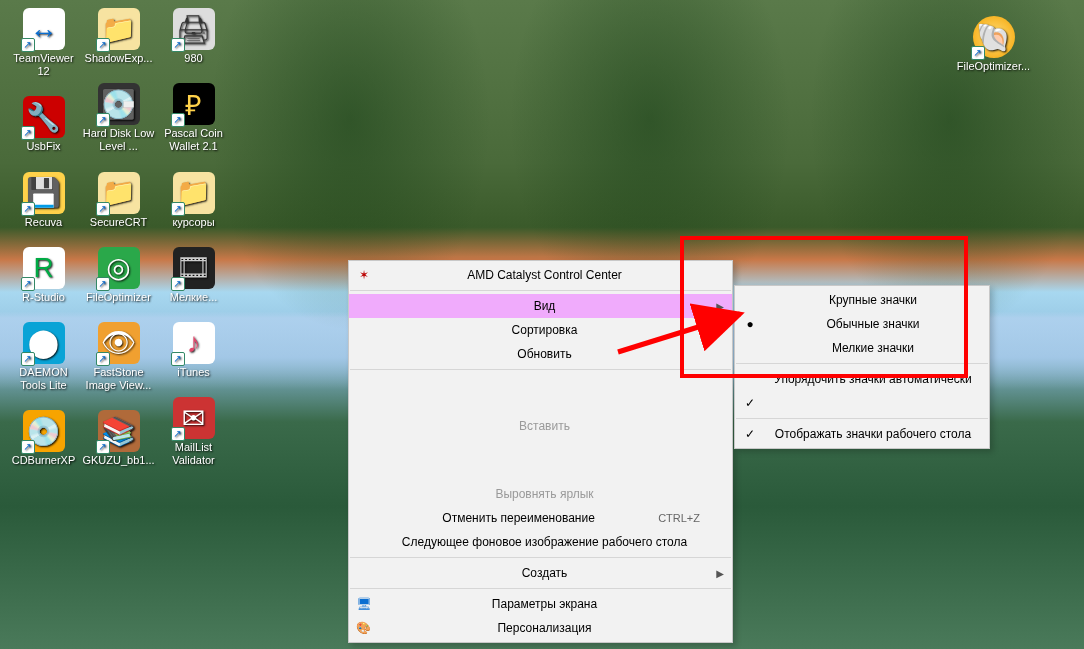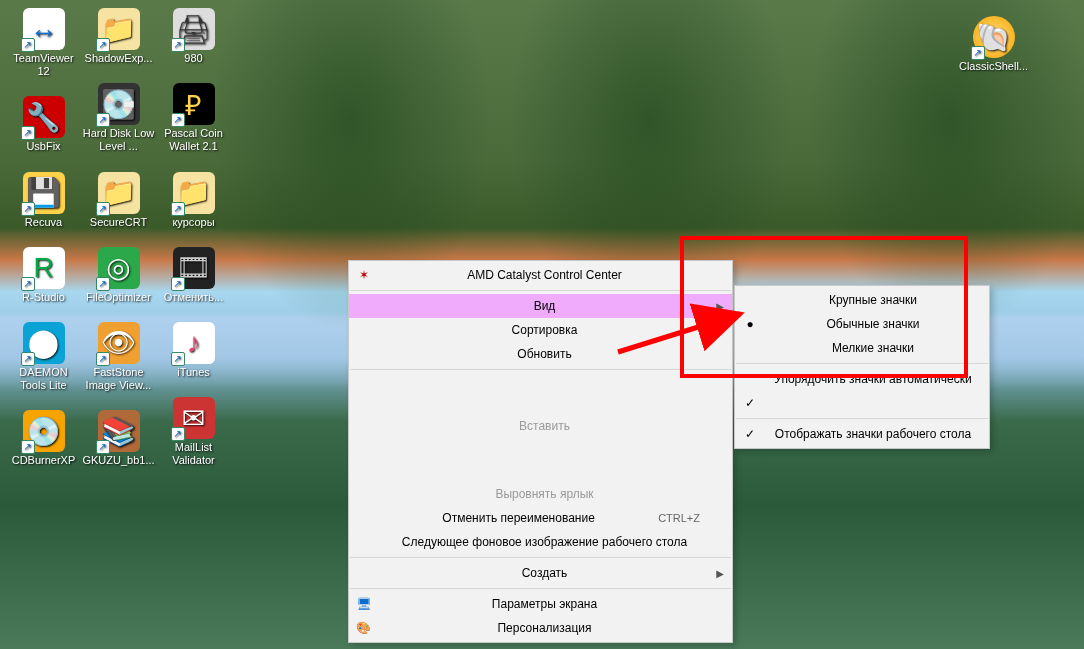--- a/index.html
+++ b/index.html
@@ -177,38 +177,38 @@
       <div class="icon-item">
         <div class="glyph" style="background: rgb(0, 0, 0); color: rgb(255, 210, 74); border-radius: 6px;">₽<span class="shortcut-arrow">↗</span></div>
         <div class="label">Pascal Coin Wallet 2.1</div>
       </div>
       <div class="icon-item">
         <div class="glyph" style="background: rgb(247, 227, 161); color: rgb(51, 51, 51); border-radius: 6px;">📁<span class="shortcut-arrow">↗</span></div>
         <div class="label">курсоры</div>
       </div>
       <div class="icon-item">
         <div class="glyph" style="background: rgb(34, 34, 34); color: rgb(204, 204, 204); border-radius: 6px;">🎞<span class="shortcut-arrow">↗</span></div>
-        <div class="label">Отменить...</div>
+        <div class="label">Мелкие...</div>
       </div>
       <div class="icon-item">
         <div class="glyph" style="background: rgb(255, 255, 255); color: rgb(226, 71, 107); border-radius: 6px;">♪<span class="shortcut-arrow">↗</span></div>
         <div class="label">iTunes</div>
       </div>
       <div class="icon-item">
         <div class="glyph" style="background: rgb(204, 51, 51); color: rgb(255, 255, 255); border-radius: 6px;">✉<span class="shortcut-arrow">↗</span></div>
         <div class="label">MailList Validator</div>
       </div>
     </div>
   </div>
 
 <div class="icon-item floating-icon" style="top:14px; left:956px;">
   <div class="glyph" style="background:radial-gradient(circle,#ffdf7e,#f5a300);border-radius:50%;">🐚
     <span class="shortcut-arrow">↗</span>
   </div>
-  <div class="label">ClassicShell...</div>
+  <div class="label">FileOptimizer...</div>
 </div>
 
 <div class="context-menu menu1">
   <div class="menu-item">
     <span class="mi-icon" style="color:#b00;">✶</span>
     <span class="mi-text">AMD Catalyst Control Center</span>
     <span class="mi-arrow"></span>
   </div>
   <div class="menu-sep"></div>
   <div class="menu-item hover">

